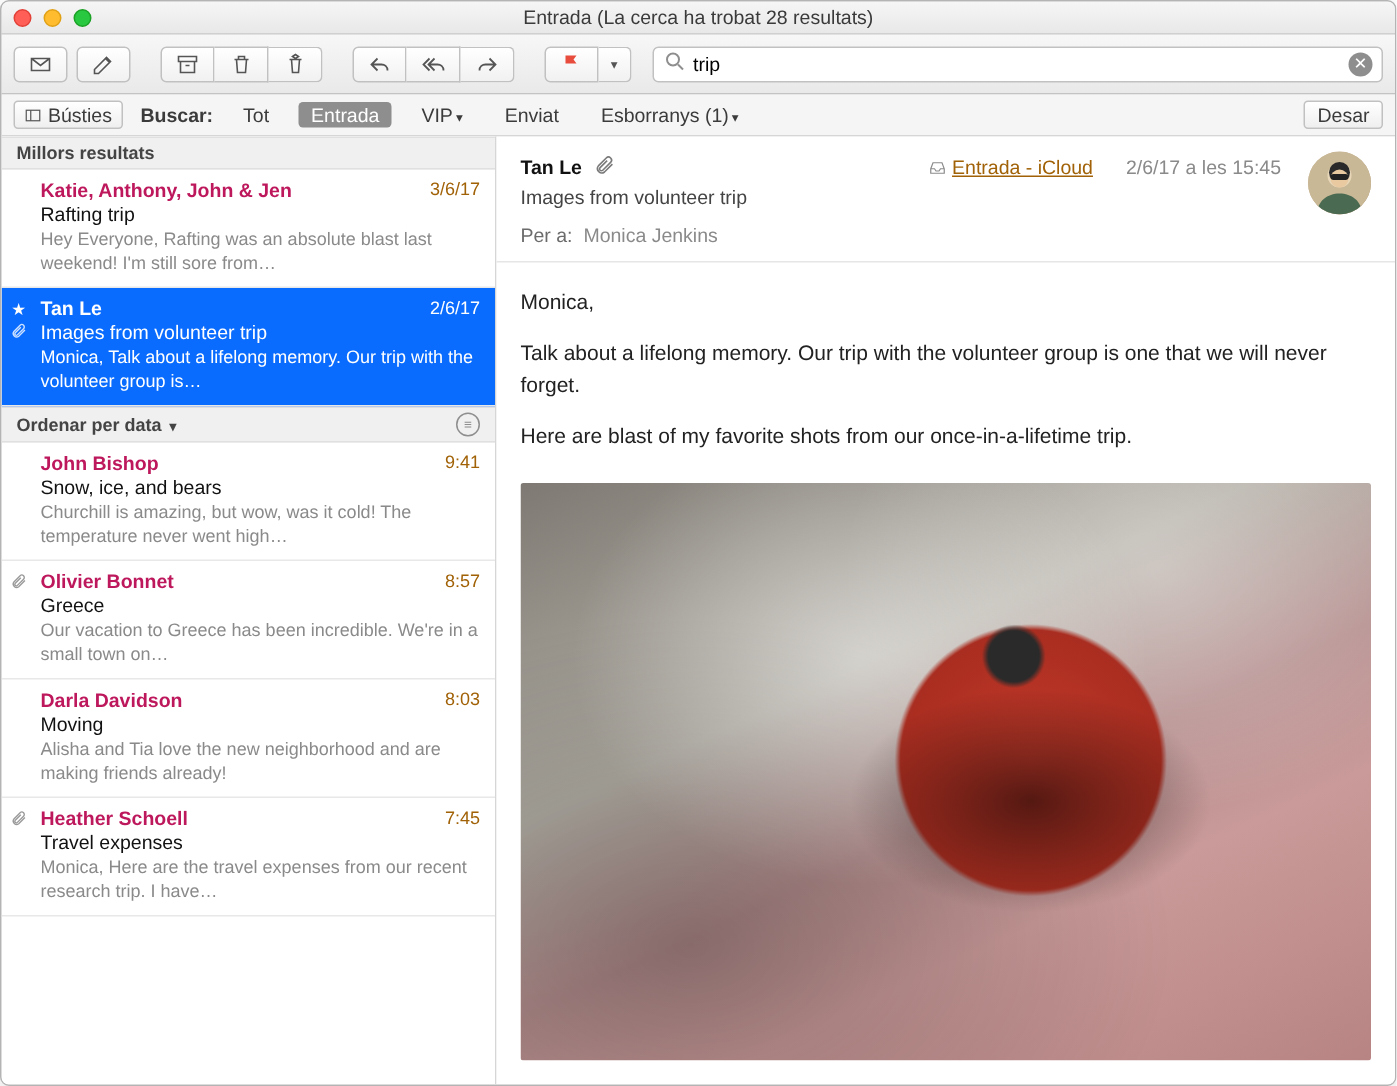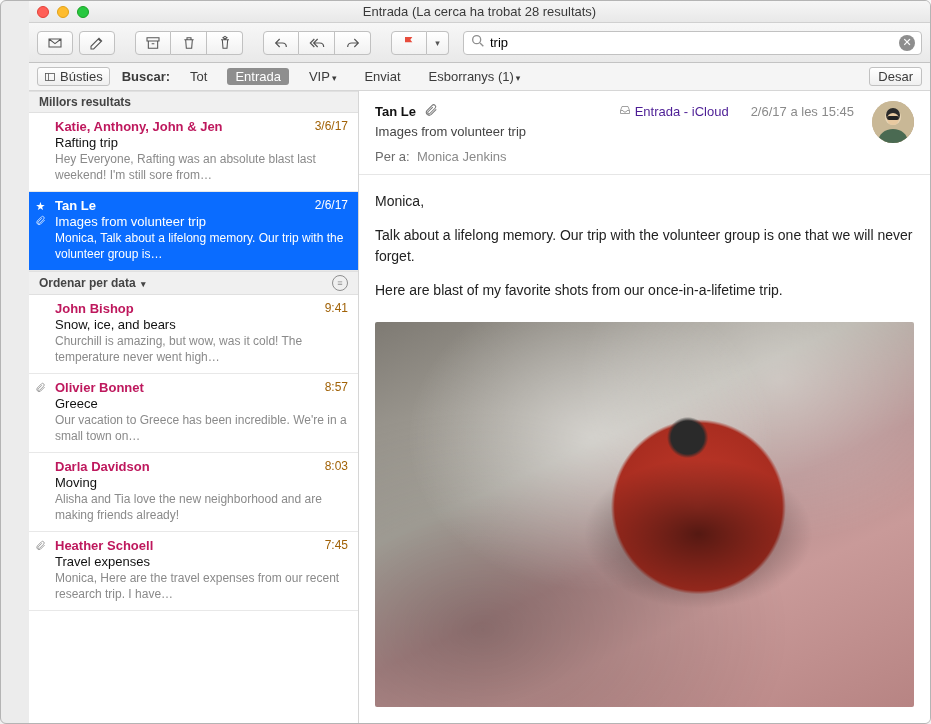--- a/index.html
+++ b/index.html
@@ -1,17 +1,17 @@
 <!DOCTYPE html>
 <html><head>
 <meta charset="utf-8">
 <style>
 * { margin:0; padding:0; box-sizing:border-box; font-family:-apple-system,BlinkMacSystemFont,"Helvetica Neue",sans-serif; }
 body { background:#fff; }
-.window { width:931px; height:724px; border:1px solid #b4b4b4; border-radius:6px; overflow:hidden; background:#ececec; display:flex; flex-direction:column; box-shadow:0 8px 30px rgba(0,0,0,0.15);padding-left:28px; }
+.window { width:931px; height:724px; border:1px solid #b4b4b4; border-radius:6px; overflow:hidden; background:#ececec; display:flex; flex-direction:column; box-shadow:0 8px 30px rgba(0,0,0,0.15); }
 .titlebar { height:22px; background:linear-gradient(#f6f6f6,#e8e8e8); display:flex; align-items:center; padding:0 8px; border-bottom:1px solid #d0d0d0; position:relative; }
 .traffic { display:flex; gap:8px; }
 .traffic span { width:12px; height:12px; border-radius:50%; display:block; }
 .tl-close{background:#ff5f57;border:1px solid #e24138;} .tl-min{background:#febc2e;border:1px solid #e1a117;} .tl-max{background:#28c840;border:1px solid #1ba125;}
 .title { position:absolute; left:0; right:0; text-align:center; font-size:13px; color:#3a3a3a; pointer-events:none;}
 .toolbar { height:40px; background:linear-gradient(#f7f7f7,#e9e9e9); border-bottom:1px solid #c3c3c3; display:flex; align-items:center; padding:0 8px; gap:6px; }
 .tbtn { height:24px; min-width:36px; border:1px solid #c1c1c1; border-radius:4px; background:linear-gradient(#ffffff,#f1f1f1); display:flex; align-items:center; justify-content:center; color:#555; font-size:13px;}
 .tbtn.group { border-radius:0;}
 .tgroup { display:flex; }
 .tgroup .tbtn:first-child{border-radius:4px 0 0 4px;}
@@ -44,21 +44,21 @@
 .msg.sel{background:#0a6cff;color:#fff;}
 .msg.sel .from,.msg.sel .subj,.msg.sel .date,.msg.sel .prev{color:#fff;}
 .msg.sel .mic{color:#cfe2ff;}
 .star{color:#ffb400;}
 .msg.sel .star{color:#fff;}
 .reader{flex:1;background:#fff;display:flex;flex-direction:column;min-width:0;}
 .rhdr{padding:12px 16px 10px 16px;border-bottom:1px solid #e6e6e6;position:relative;}
 .rhdr .row1{display:flex;align-items:center;gap:8px;font-size:13px;}
 .rhdr .sender{font-weight:700;color:#111;}
 .rhdr .clip{color:#7a7a7a;}
-.rhdr .mboxinfo{margin-left:auto;color:#4c1d95;display:flex;gap:4px;}
+.rhdr .mboxinfo{margin-left:auto;color:#a16207;display:flex;align-items:center;gap:4px;text-decoration:underline;}
 .rhdr .ts{color:#8a8a8a;margin-left:14px;}
 .rhdr .avatar{width:42px;height:42px;border-radius:50%;background:linear-gradient(135deg,#d6c9b0,#a3845e);position:absolute;right:16px;top:10px;overflow:hidden;}
 .avatar svg{width:100%;height:100%;}
 .rhdr .subj{font-size:13px;color:#444;margin-top:4px;}
 .rhdr .to{font-size:13px;color:#6b6b6b;margin-top:10px;}
 .rhdr .to .name{color:#8a8a8a;}
 .body{padding:16px;font-size:14px;line-height:1.55;color:#222;overflow:auto;flex:1;display:flex;flex-direction:column;}
 .body p{margin-bottom:12px;}
 .photo{margin-top:8px;flex:1;min-height:280px;border-radius:2px;background:
   radial-gradient(circle at 60% 48%, #c43a2b 0%, #a92d20 22%, transparent 23%),

